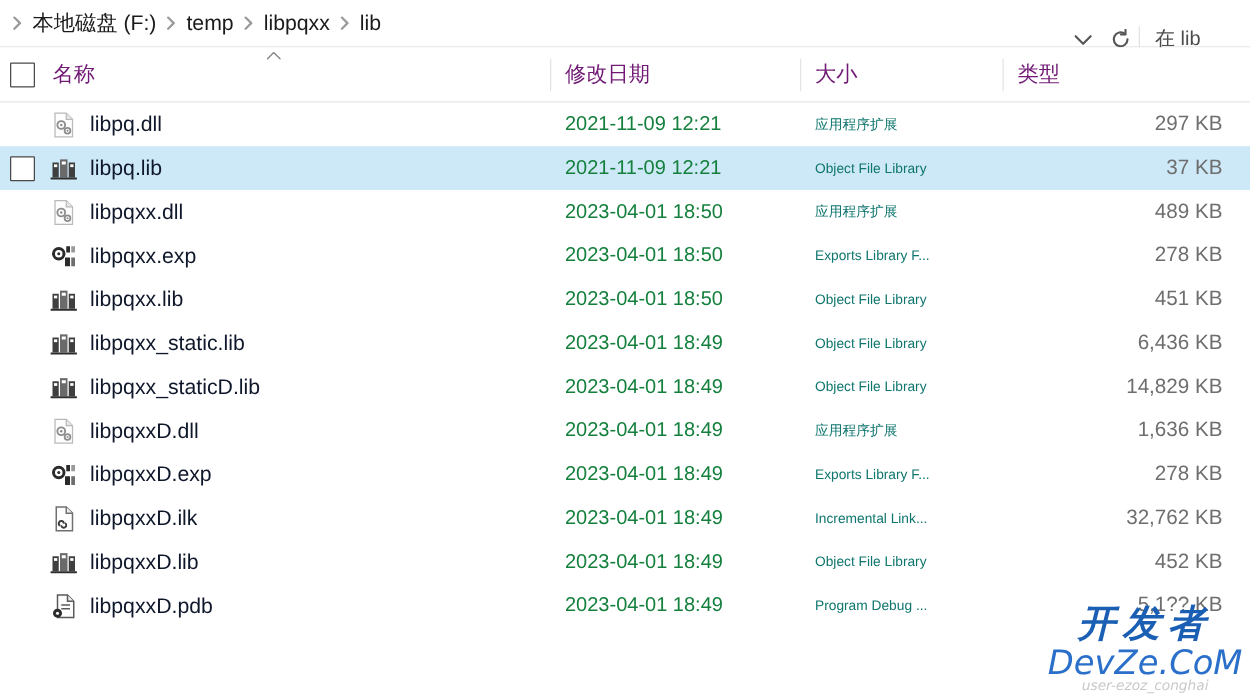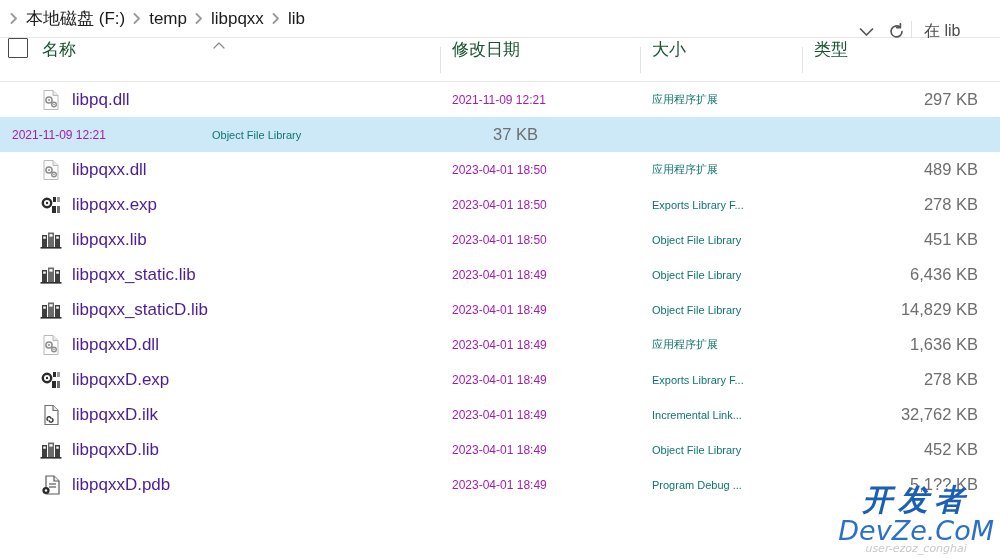--- a/index.html
+++ b/index.html
@@ -48,22 +48,22 @@
 
   
   .colheader {
     position: relative;
     height: 44px;
     display: flex; align-items: center;
     border-bottom: 1px solid #e6e6e6;
     background: #ffffff;
   }
   .col {
-    height: 44px; display: flex; align-items: flex-start;
-    position: relative; font-size: 17px; color: #14532d;
+    height: 44px; display: flex; align-items: center;
+    position: relative; font-size: 17px; color: #701a75;
   }
   .col + .col::before {
     content: ""; position: absolute; left: 0; top: 9px;
     width: 1px; height: 26px; background: #e3e3e3;
   }
   .col-name  { width: 440px; padding-left: 8px; }
   .col-date  { width: 200px; padding-left: 12px; }
   .col-type  { width: 198px; padding-left: 12px; }
   .col-size  { width: 162px; padding-left: 12px; }
   .hdr-check {
@@ -77,32 +77,32 @@
 
   
   .filelist { position: relative; }
   .row {
     display: flex; align-items: center;
     height: 35px; position: relative;
   }
   .row.selected { background: #cde8f7; }
   .cell { display: flex; align-items: center; height: 100%; }
   .c-name { width: 440px; padding-left: 8px; }
-  .c-date { width: 200px; padding-left: 12px; font-size: 12px; color: #a21caf; }
+  .c-date { width: 200px; padding-left: 12px; font-size: 16px; color: #15803d; }
   .c-type { width: 198px; padding-left: 12px; font-size: 11px; color: #0f766e;
             white-space: nowrap; overflow: hidden; }
   .c-size { width: 162px; padding-right: 22px; font-size: 16.5px; color: #6e6e6e;
             justify-content: flex-end; }
   .rowcheck {
     width: 20px; height: 20px; border: 1.6px solid #4a4a4a;
     border-radius: 1px; background: #fff; margin-right: 12px; flex: none;
   }
   .rowcheck.hidden { visibility: hidden; }
   .ficon { width: 22px; height: 22px; margin-right: 10px; flex: none; }
-  .fname { font-size: 17px; color: #4c1d95; white-space: nowrap; }
+  .fname { font-size: 17px; color: #0f172a; white-space: nowrap; }
 
   
   .watermark {
     position: absolute; right: 6px; bottom: 4px;
     text-align: center; pointer-events: none;
     font-family: "DejaVu Sans", sans-serif;
     font-style: italic;
   }
   .wm-cn {
     font-size: 30px; font-weight: bold; color: #1a5fb4;
@@ -200,173 +200,186 @@
               <circle cx="14" cy="15.5" r="2.3" fill="none" stroke="#8d8d8d" stroke-width="1.4"></circle>
               <circle cx="14" cy="15.5" r="0.8" fill="#8d8d8d"></circle>
             </svg></span>
           <span class="fname">libpq.dll</span>
         </div>
         <div class="cell c-date">2021-11-09 12:21</div>
         <div class="cell c-type">应用程序扩展</div>
         <div class="cell c-size">297 KB</div>
       </div>
       <div class="row selected">
-        <div class="cell c-date">2021-11-09 12:21</div>
-        <div class="cell c-type">Object File Library</div>
-        <div class="cell c-size">37 KB</div>
-      </div>
-      <div class="row">
-        <div class="cell c-name">
-          <span class="rowcheck hidden"></span>
-          <span class="ficon"><svg width="22" height="22" viewBox="0 0 22 22">
-              <path d="M4 1.5 h9 l5 5 v14 h-14 z" fill="#fdfdfd" stroke="#b9b9b9" stroke-width="1"></path>
-              <path d="M13 1.5 v5 h5" fill="#e8e8e8" stroke="#b9b9b9" stroke-width="1"></path>
-              <circle cx="9" cy="11" r="3.1" fill="none" stroke="#8d8d8d" stroke-width="1.5"></circle>
-              <circle cx="9" cy="11" r="1" fill="#8d8d8d"></circle>
-              <circle cx="14" cy="15.5" r="2.3" fill="none" stroke="#8d8d8d" stroke-width="1.4"></circle>
-              <circle cx="14" cy="15.5" r="0.8" fill="#8d8d8d"></circle>
-            </svg></span>
-          <span class="fname">libpqxx.dll</span>
-        </div>
-        <div class="cell c-date">2023-04-01 18:50</div>
-        <div class="cell c-type">应用程序扩展</div>
-        <div class="cell c-size">489 KB</div>
-      </div>
-      <div class="row">
-        <div class="cell c-name">
-          <span class="rowcheck hidden"></span>
-          <span class="ficon"><svg width="22" height="22" viewBox="0 0 22 22">
-              <circle cx="7" cy="9" r="4.2" fill="none" stroke="#2b2b2b" stroke-width="2.4"></circle>
-              <circle cx="7" cy="9" r="1.2" fill="#2b2b2b"></circle>
-              <rect x="13" y="3" width="3" height="5" fill="#2b2b2b"></rect>
-              <rect x="17" y="3" width="3" height="5" fill="#9a9a9a"></rect>
-              <rect x="12" y="12" width="4" height="7" fill="#2b2b2b"></rect>
-              <rect x="17" y="12" width="3" height="7" fill="#6e6e6e"></rect>
-            </svg></span>
-          <span class="fname">libpqxx.exp</span>
-        </div>
-        <div class="cell c-date">2023-04-01 18:50</div>
-        <div class="cell c-type">Exports Library F...</div>
-        <div class="cell c-size">278 KB</div>
-      </div>
-      <div class="row">
-        <div class="cell c-name">
-          <span class="rowcheck hidden"></span>
+        <div class="cell c-name">
+          <span class="rowcheck"></span>
           <span class="ficon"><svg width="22" height="22" viewBox="0 0 22 22">
               <rect x="2" y="6" width="5" height="12" fill="#3f3f3f"></rect>
               <rect x="8" y="3.5" width="6" height="14.5" fill="#6a6a6a"></rect>
               <rect x="15" y="6" width="5" height="12" fill="#3f3f3f"></rect>
               <rect x="3.2" y="7.5" width="2.6" height="2.2" fill="#ffffff"></rect>
               <rect x="9.4" y="5.2" width="3.2" height="2.4" fill="#ffffff"></rect>
               <rect x="16.2" y="7.5" width="2.6" height="2.2" fill="#ffffff"></rect>
               <rect x="0.5" y="18" width="21" height="1.6" fill="#2e2e2e"></rect>
             </svg></span>
-          <span class="fname">libpqxx.lib</span>
+          <span class="fname">libpq.lib</span>
+        </div>
+        <div class="cell c-date">2021-11-09 12:21</div>
+        <div class="cell c-type">Object File Library</div>
+        <div class="cell c-size">37 KB</div>
+      </div>
+      <div class="row">
+        <div class="cell c-name">
+          <span class="rowcheck hidden"></span>
+          <span class="ficon"><svg width="22" height="22" viewBox="0 0 22 22">
+              <path d="M4 1.5 h9 l5 5 v14 h-14 z" fill="#fdfdfd" stroke="#b9b9b9" stroke-width="1"></path>
+              <path d="M13 1.5 v5 h5" fill="#e8e8e8" stroke="#b9b9b9" stroke-width="1"></path>
+              <circle cx="9" cy="11" r="3.1" fill="none" stroke="#8d8d8d" stroke-width="1.5"></circle>
+              <circle cx="9" cy="11" r="1" fill="#8d8d8d"></circle>
+              <circle cx="14" cy="15.5" r="2.3" fill="none" stroke="#8d8d8d" stroke-width="1.4"></circle>
+              <circle cx="14" cy="15.5" r="0.8" fill="#8d8d8d"></circle>
+            </svg></span>
+          <span class="fname">libpqxx.dll</span>
         </div>
         <div class="cell c-date">2023-04-01 18:50</div>
-        <div class="cell c-type">Object File Library</div>
-        <div class="cell c-size">451 KB</div>
+        <div class="cell c-type">应用程序扩展</div>
+        <div class="cell c-size">489 KB</div>
+      </div>
+      <div class="row">
+        <div class="cell c-name">
+          <span class="rowcheck hidden"></span>
+          <span class="ficon"><svg width="22" height="22" viewBox="0 0 22 22">
+              <circle cx="7" cy="9" r="4.2" fill="none" stroke="#2b2b2b" stroke-width="2.4"></circle>
+              <circle cx="7" cy="9" r="1.2" fill="#2b2b2b"></circle>
+              <rect x="13" y="3" width="3" height="5" fill="#2b2b2b"></rect>
+              <rect x="17" y="3" width="3" height="5" fill="#9a9a9a"></rect>
+              <rect x="12" y="12" width="4" height="7" fill="#2b2b2b"></rect>
+              <rect x="17" y="12" width="3" height="7" fill="#6e6e6e"></rect>
+            </svg></span>
+          <span class="fname">libpqxx.exp</span>
+        </div>
+        <div class="cell c-date">2023-04-01 18:50</div>
+        <div class="cell c-type">Exports Library F...</div>
+        <div class="cell c-size">278 KB</div>
       </div>
       <div class="row">
         <div class="cell c-name">
           <span class="rowcheck hidden"></span>
           <span class="ficon"><svg width="22" height="22" viewBox="0 0 22 22">
               <rect x="2" y="6" width="5" height="12" fill="#3f3f3f"></rect>
               <rect x="8" y="3.5" width="6" height="14.5" fill="#6a6a6a"></rect>
               <rect x="15" y="6" width="5" height="12" fill="#3f3f3f"></rect>
               <rect x="3.2" y="7.5" width="2.6" height="2.2" fill="#ffffff"></rect>
               <rect x="9.4" y="5.2" width="3.2" height="2.4" fill="#ffffff"></rect>
               <rect x="16.2" y="7.5" width="2.6" height="2.2" fill="#ffffff"></rect>
               <rect x="0.5" y="18" width="21" height="1.6" fill="#2e2e2e"></rect>
             </svg></span>
-          <span class="fname">libpqxx_static.lib</span>
-        </div>
-        <div class="cell c-date">2023-04-01 18:49</div>
+          <span class="fname">libpqxx.lib</span>
+        </div>
+        <div class="cell c-date">2023-04-01 18:50</div>
         <div class="cell c-type">Object File Library</div>
-        <div class="cell c-size">6,436 KB</div>
+        <div class="cell c-size">451 KB</div>
       </div>
       <div class="row">
         <div class="cell c-name">
           <span class="rowcheck hidden"></span>
           <span class="ficon"><svg width="22" height="22" viewBox="0 0 22 22">
               <rect x="2" y="6" width="5" height="12" fill="#3f3f3f"></rect>
               <rect x="8" y="3.5" width="6" height="14.5" fill="#6a6a6a"></rect>
               <rect x="15" y="6" width="5" height="12" fill="#3f3f3f"></rect>
               <rect x="3.2" y="7.5" width="2.6" height="2.2" fill="#ffffff"></rect>
               <rect x="9.4" y="5.2" width="3.2" height="2.4" fill="#ffffff"></rect>
               <rect x="16.2" y="7.5" width="2.6" height="2.2" fill="#ffffff"></rect>
               <rect x="0.5" y="18" width="21" height="1.6" fill="#2e2e2e"></rect>
             </svg></span>
-          <span class="fname">libpqxx_staticD.lib</span>
+          <span class="fname">libpqxx_static.lib</span>
         </div>
         <div class="cell c-date">2023-04-01 18:49</div>
         <div class="cell c-type">Object File Library</div>
-        <div class="cell c-size">14,829 KB</div>
-      </div>
-      <div class="row">
-        <div class="cell c-name">
-          <span class="rowcheck hidden"></span>
-          <span class="ficon"><svg width="22" height="22" viewBox="0 0 22 22">
-              <path d="M4 1.5 h9 l5 5 v14 h-14 z" fill="#fdfdfd" stroke="#b9b9b9" stroke-width="1"></path>
-              <path d="M13 1.5 v5 h5" fill="#e8e8e8" stroke="#b9b9b9" stroke-width="1"></path>
-              <circle cx="9" cy="11" r="3.1" fill="none" stroke="#8d8d8d" stroke-width="1.5"></circle>
-              <circle cx="9" cy="11" r="1" fill="#8d8d8d"></circle>
-              <circle cx="14" cy="15.5" r="2.3" fill="none" stroke="#8d8d8d" stroke-width="1.4"></circle>
-              <circle cx="14" cy="15.5" r="0.8" fill="#8d8d8d"></circle>
-            </svg></span>
-          <span class="fname">libpqxxD.dll</span>
-        </div>
-        <div class="cell c-date">2023-04-01 18:49</div>
-        <div class="cell c-type">应用程序扩展</div>
-        <div class="cell c-size">1,636 KB</div>
-      </div>
-      <div class="row">
-        <div class="cell c-name">
-          <span class="rowcheck hidden"></span>
-          <span class="ficon"><svg width="22" height="22" viewBox="0 0 22 22">
-              <circle cx="7" cy="9" r="4.2" fill="none" stroke="#2b2b2b" stroke-width="2.4"></circle>
-              <circle cx="7" cy="9" r="1.2" fill="#2b2b2b"></circle>
-              <rect x="13" y="3" width="3" height="5" fill="#2b2b2b"></rect>
-              <rect x="17" y="3" width="3" height="5" fill="#9a9a9a"></rect>
-              <rect x="12" y="12" width="4" height="7" fill="#2b2b2b"></rect>
-              <rect x="17" y="12" width="3" height="7" fill="#6e6e6e"></rect>
-            </svg></span>
-          <span class="fname">libpqxxD.exp</span>
-        </div>
-        <div class="cell c-date">2023-04-01 18:49</div>
-        <div class="cell c-type">Exports Library F...</div>
-        <div class="cell c-size">278 KB</div>
-      </div>
-      <div class="row">
-        <div class="cell c-name">
-          <span class="rowcheck hidden"></span>
-          <span class="ficon"><svg width="22" height="22" viewBox="0 0 22 22">
-              <path d="M5 1.5 h8 l5 5 v14 h-13 z" fill="#fdfdfd" stroke="#707070" stroke-width="1.2"></path>
-              <path d="M13 1.5 v5 h5" fill="#ededed" stroke="#707070" stroke-width="1.2"></path>
-              <path d="M8 16.5 a2 2 0 1 1 3 -1.6" fill="none" stroke="#3a3a3a" stroke-width="1.5"></path>
-              <path d="M12 14.4 a2 2 0 1 1 -3 1.8" fill="none" stroke="#3a3a3a" stroke-width="1.5"></path>
-            </svg></span>
-          <span class="fname">libpqxxD.ilk</span>
-        </div>
-        <div class="cell c-date">2023-04-01 18:49</div>
-        <div class="cell c-type">Incremental Link...</div>
-        <div class="cell c-size">32,762 KB</div>
+        <div class="cell c-size">6,436 KB</div>
       </div>
       <div class="row">
         <div class="cell c-name">
           <span class="rowcheck hidden"></span>
           <span class="ficon"><svg width="22" height="22" viewBox="0 0 22 22">
               <rect x="2" y="6" width="5" height="12" fill="#3f3f3f"></rect>
               <rect x="8" y="3.5" width="6" height="14.5" fill="#6a6a6a"></rect>
               <rect x="15" y="6" width="5" height="12" fill="#3f3f3f"></rect>
               <rect x="3.2" y="7.5" width="2.6" height="2.2" fill="#ffffff"></rect>
               <rect x="9.4" y="5.2" width="3.2" height="2.4" fill="#ffffff"></rect>
               <rect x="16.2" y="7.5" width="2.6" height="2.2" fill="#ffffff"></rect>
               <rect x="0.5" y="18" width="21" height="1.6" fill="#2e2e2e"></rect>
             </svg></span>
+          <span class="fname">libpqxx_staticD.lib</span>
+        </div>
+        <div class="cell c-date">2023-04-01 18:49</div>
+        <div class="cell c-type">Object File Library</div>
+        <div class="cell c-size">14,829 KB</div>
+      </div>
+      <div class="row">
+        <div class="cell c-name">
+          <span class="rowcheck hidden"></span>
+          <span class="ficon"><svg width="22" height="22" viewBox="0 0 22 22">
+              <path d="M4 1.5 h9 l5 5 v14 h-14 z" fill="#fdfdfd" stroke="#b9b9b9" stroke-width="1"></path>
+              <path d="M13 1.5 v5 h5" fill="#e8e8e8" stroke="#b9b9b9" stroke-width="1"></path>
+              <circle cx="9" cy="11" r="3.1" fill="none" stroke="#8d8d8d" stroke-width="1.5"></circle>
+              <circle cx="9" cy="11" r="1" fill="#8d8d8d"></circle>
+              <circle cx="14" cy="15.5" r="2.3" fill="none" stroke="#8d8d8d" stroke-width="1.4"></circle>
+              <circle cx="14" cy="15.5" r="0.8" fill="#8d8d8d"></circle>
+            </svg></span>
+          <span class="fname">libpqxxD.dll</span>
+        </div>
+        <div class="cell c-date">2023-04-01 18:49</div>
+        <div class="cell c-type">应用程序扩展</div>
+        <div class="cell c-size">1,636 KB</div>
+      </div>
+      <div class="row">
+        <div class="cell c-name">
+          <span class="rowcheck hidden"></span>
+          <span class="ficon"><svg width="22" height="22" viewBox="0 0 22 22">
+              <circle cx="7" cy="9" r="4.2" fill="none" stroke="#2b2b2b" stroke-width="2.4"></circle>
+              <circle cx="7" cy="9" r="1.2" fill="#2b2b2b"></circle>
+              <rect x="13" y="3" width="3" height="5" fill="#2b2b2b"></rect>
+              <rect x="17" y="3" width="3" height="5" fill="#9a9a9a"></rect>
+              <rect x="12" y="12" width="4" height="7" fill="#2b2b2b"></rect>
+              <rect x="17" y="12" width="3" height="7" fill="#6e6e6e"></rect>
+            </svg></span>
+          <span class="fname">libpqxxD.exp</span>
+        </div>
+        <div class="cell c-date">2023-04-01 18:49</div>
+        <div class="cell c-type">Exports Library F...</div>
+        <div class="cell c-size">278 KB</div>
+      </div>
+      <div class="row">
+        <div class="cell c-name">
+          <span class="rowcheck hidden"></span>
+          <span class="ficon"><svg width="22" height="22" viewBox="0 0 22 22">
+              <path d="M5 1.5 h8 l5 5 v14 h-13 z" fill="#fdfdfd" stroke="#707070" stroke-width="1.2"></path>
+              <path d="M13 1.5 v5 h5" fill="#ededed" stroke="#707070" stroke-width="1.2"></path>
+              <path d="M8 16.5 a2 2 0 1 1 3 -1.6" fill="none" stroke="#3a3a3a" stroke-width="1.5"></path>
+              <path d="M12 14.4 a2 2 0 1 1 -3 1.8" fill="none" stroke="#3a3a3a" stroke-width="1.5"></path>
+            </svg></span>
+          <span class="fname">libpqxxD.ilk</span>
+        </div>
+        <div class="cell c-date">2023-04-01 18:49</div>
+        <div class="cell c-type">Incremental Link...</div>
+        <div class="cell c-size">32,762 KB</div>
+      </div>
+      <div class="row">
+        <div class="cell c-name">
+          <span class="rowcheck hidden"></span>
+          <span class="ficon"><svg width="22" height="22" viewBox="0 0 22 22">
+              <rect x="2" y="6" width="5" height="12" fill="#3f3f3f"></rect>
+              <rect x="8" y="3.5" width="6" height="14.5" fill="#6a6a6a"></rect>
+              <rect x="15" y="6" width="5" height="12" fill="#3f3f3f"></rect>
+              <rect x="3.2" y="7.5" width="2.6" height="2.2" fill="#ffffff"></rect>
+              <rect x="9.4" y="5.2" width="3.2" height="2.4" fill="#ffffff"></rect>
+              <rect x="16.2" y="7.5" width="2.6" height="2.2" fill="#ffffff"></rect>
+              <rect x="0.5" y="18" width="21" height="1.6" fill="#2e2e2e"></rect>
+            </svg></span>
           <span class="fname">libpqxxD.lib</span>
         </div>
         <div class="cell c-date">2023-04-01 18:49</div>
         <div class="cell c-type">Object File Library</div>
         <div class="cell c-size">452 KB</div>
       </div>
       <div class="row">
         <div class="cell c-name">
           <span class="rowcheck hidden"></span>
           <span class="ficon"><svg width="22" height="22" viewBox="0 0 22 22">

